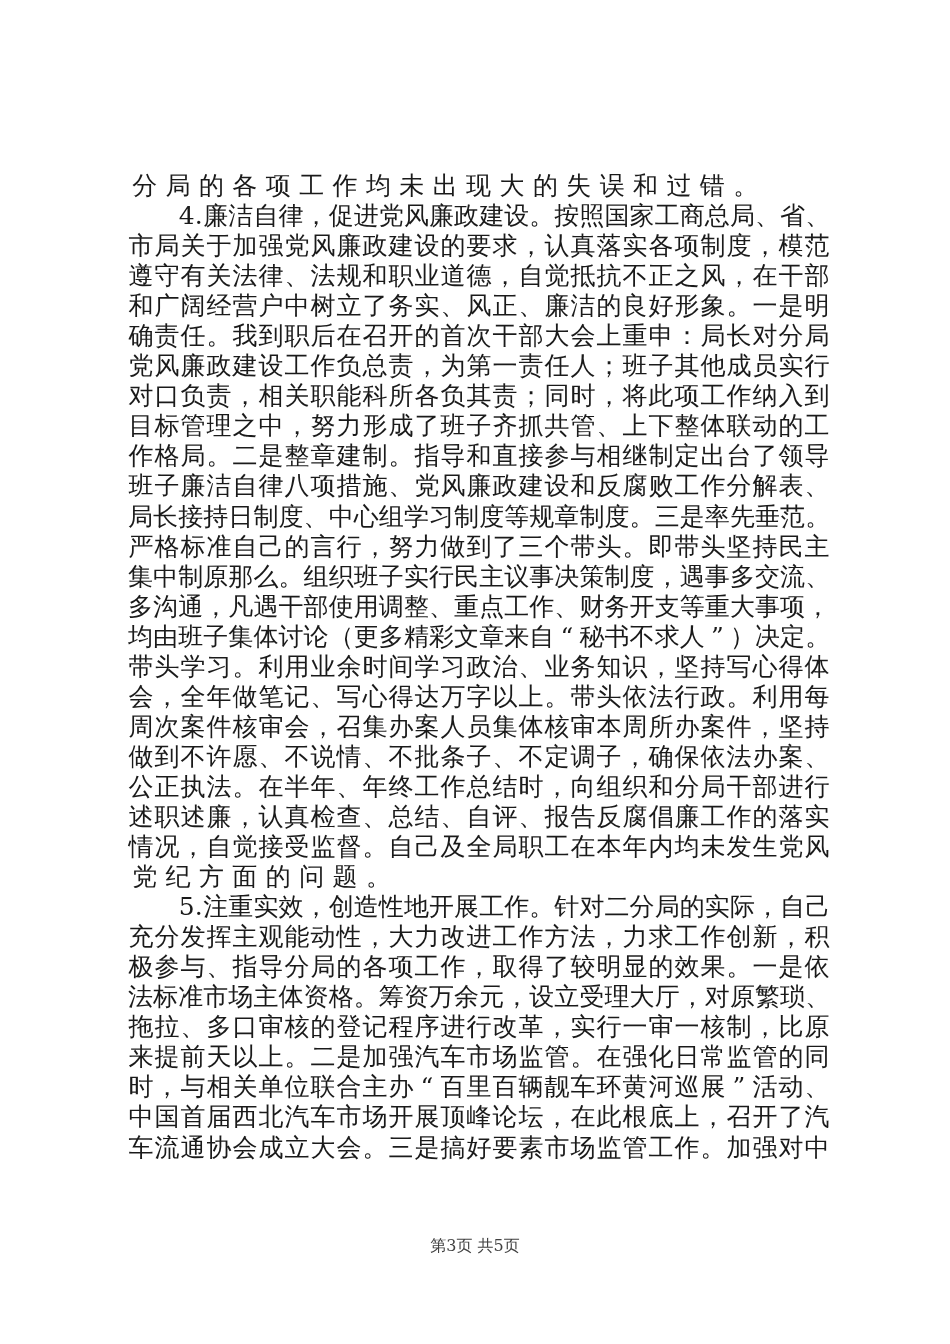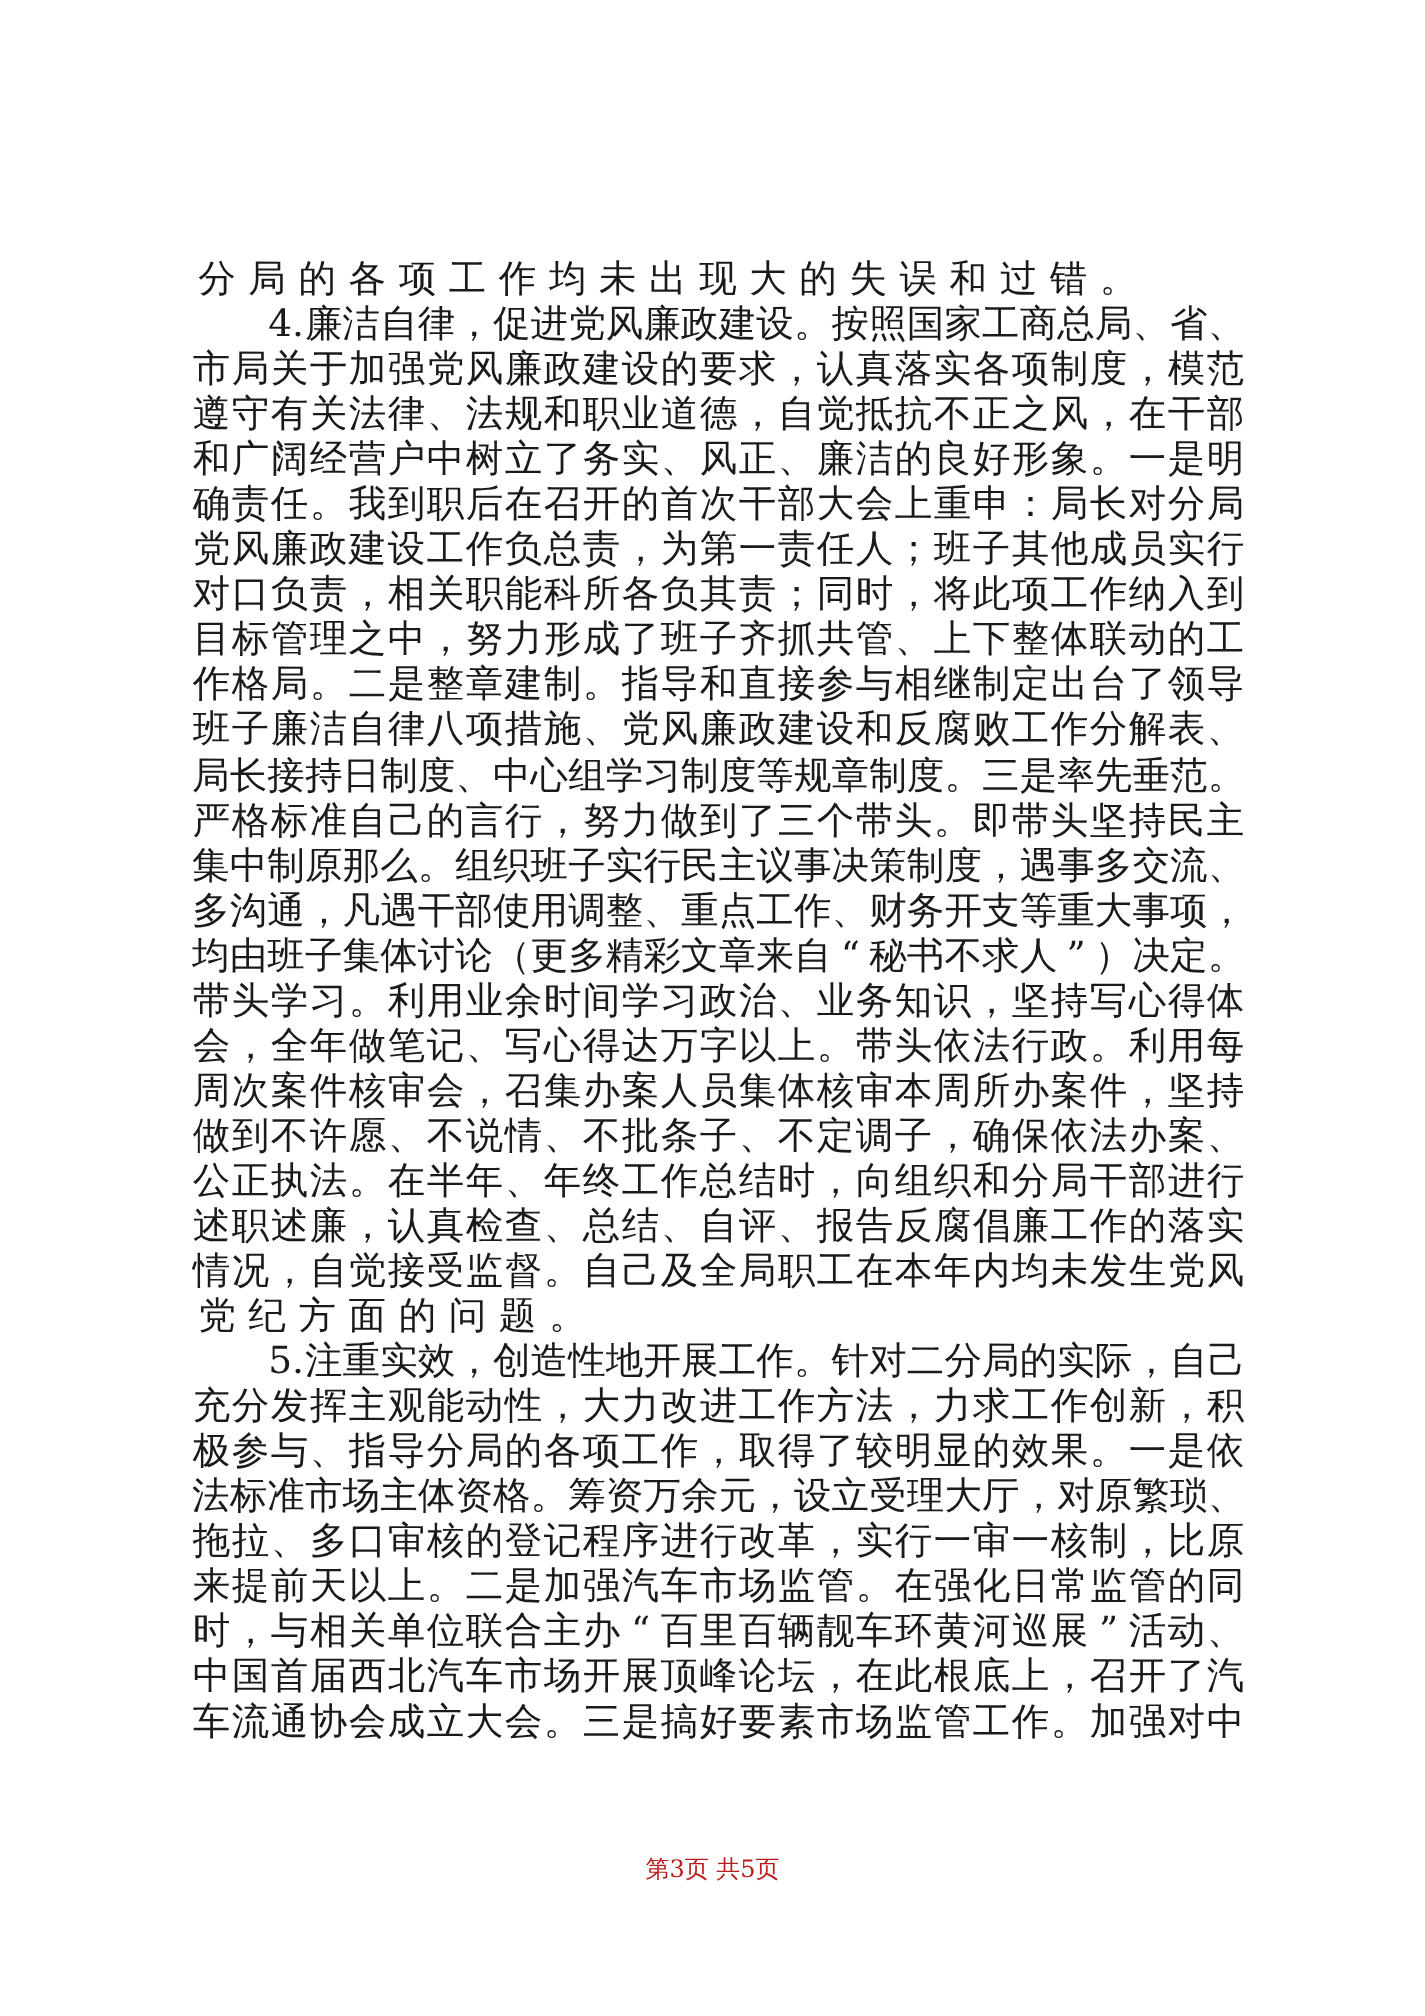--- a/index.html
+++ b/index.html
@@ -45,21 +45,21 @@
     .line.last {
       justify-content: flex-start;
     }
     .footer {
       position: absolute;
       top: 1236px;
       left: 0;
       width: 950px;
       text-align: center;
       font-size: 16px;
-      color: #b91c1c;
+      color: #404040;
       font-family: "DejaVu Serif", "Liberation Serif", serif;
     }
   </style>
 </head>
 <body>
 
 <div class="page">
   <div class="body-text" id="body-text">
       <div class="line last">
         <span class="ch">分</span>

